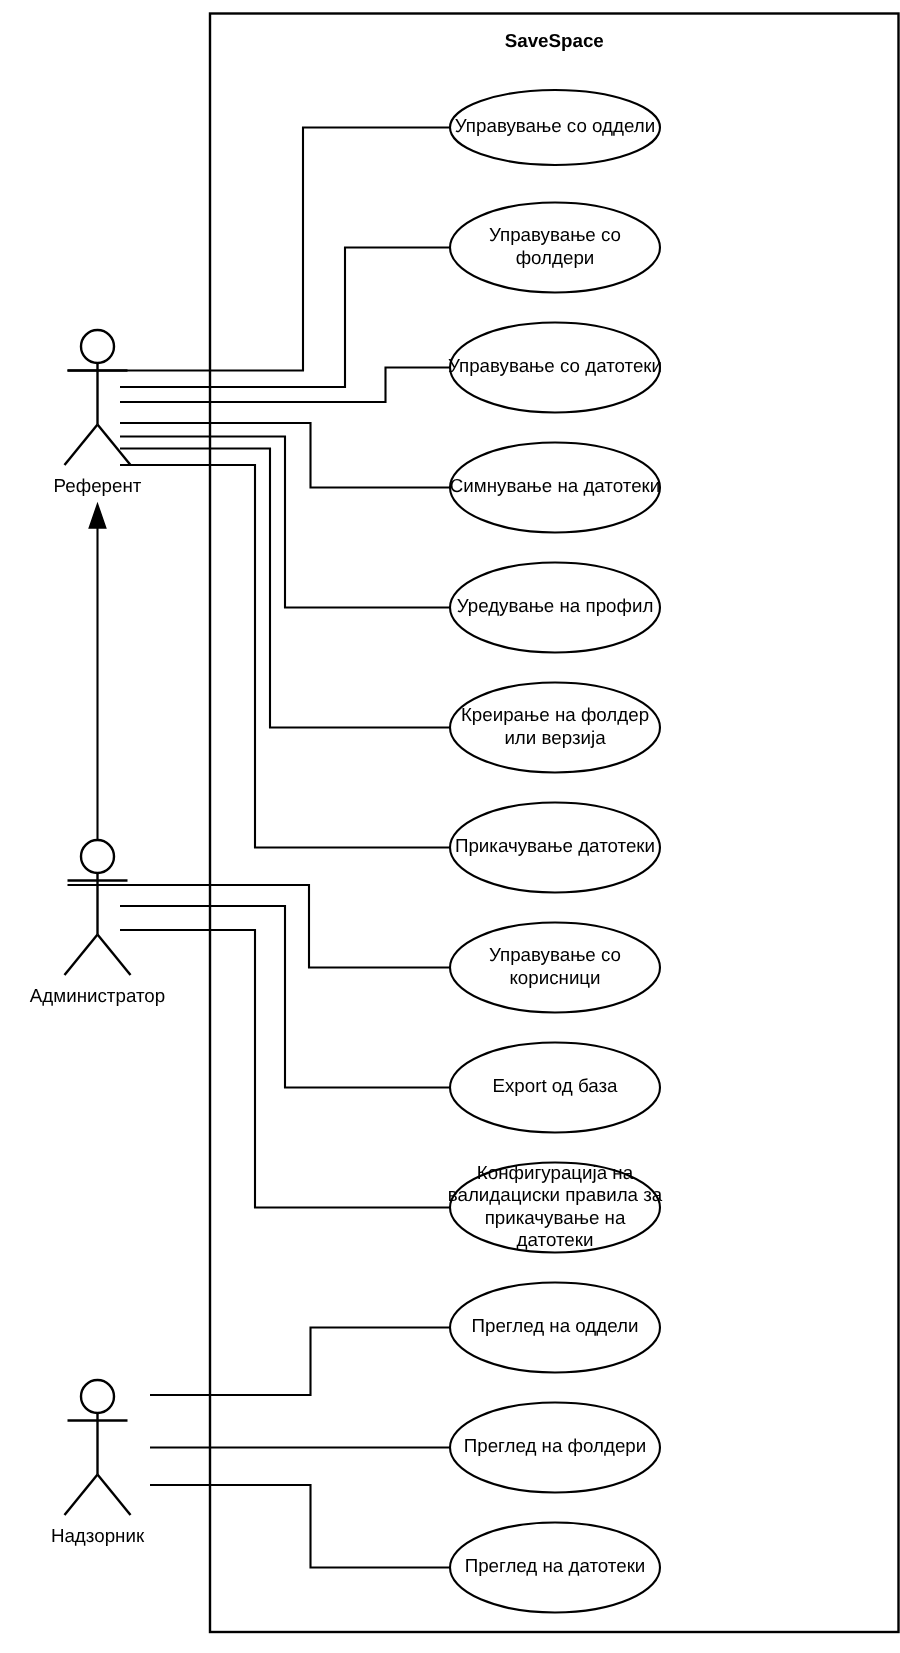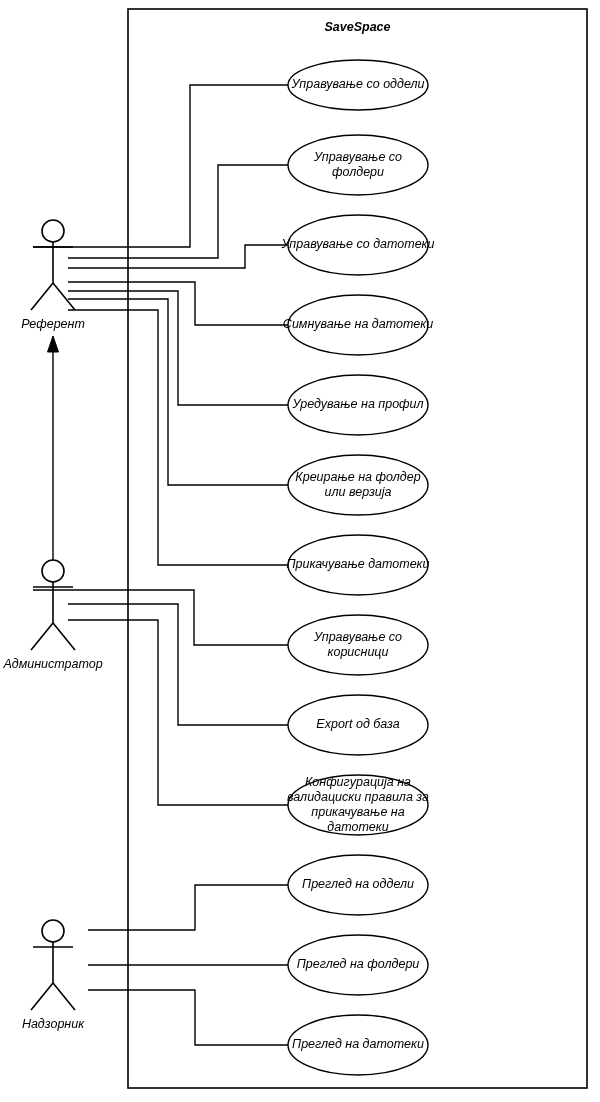--- a/index.html
+++ b/index.html
@@ -10,24 +10,23 @@
   body {
     width: 600px;
     height: 1102px;
     font-family: "Liberation Sans", sans-serif;
     position: relative;
     overflow: hidden;
   }
   #diagram-root {
     position: absolute;
     top: 0;
-    left: 0;
+    left: 12px;
     width: 544px;
     height: 1102px;
-    font-style: italic;
   }
   svg.canvas {
     display: block;
     width: 600px;
     height: 1102px;
   }
   .stroke {
     fill: none;
     stroke: #000000;
     stroke-width: 1.4;

